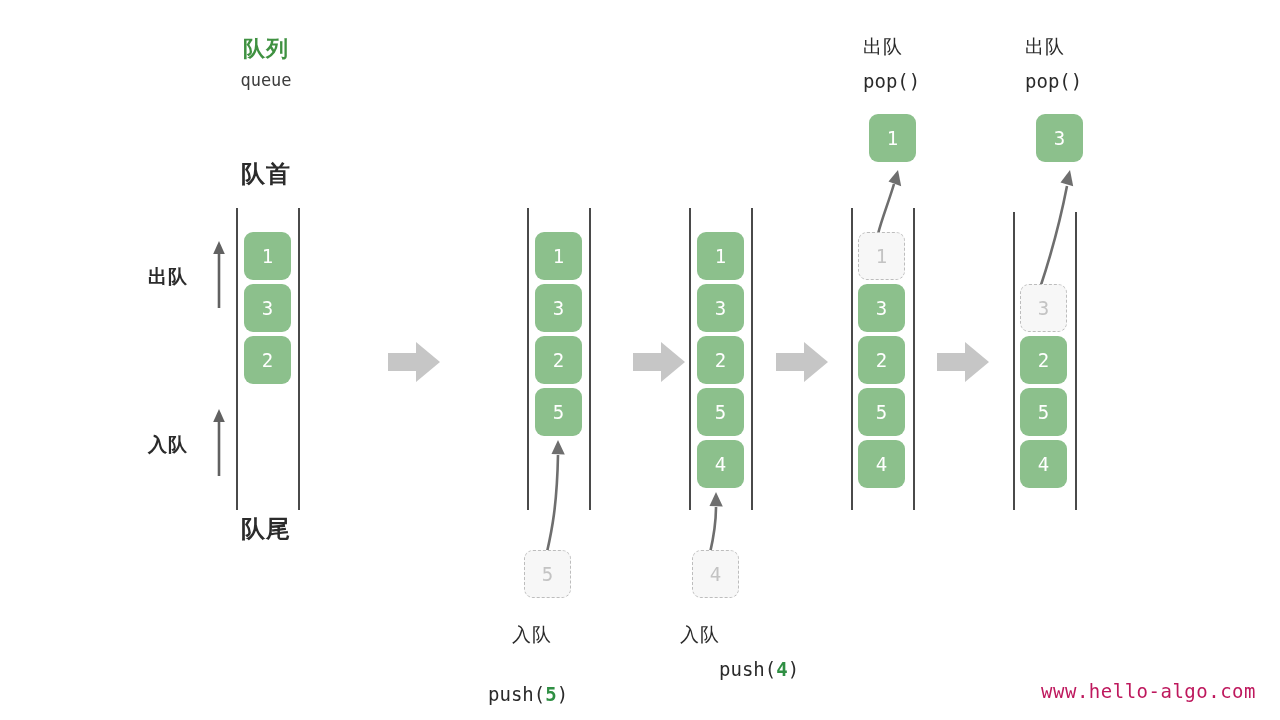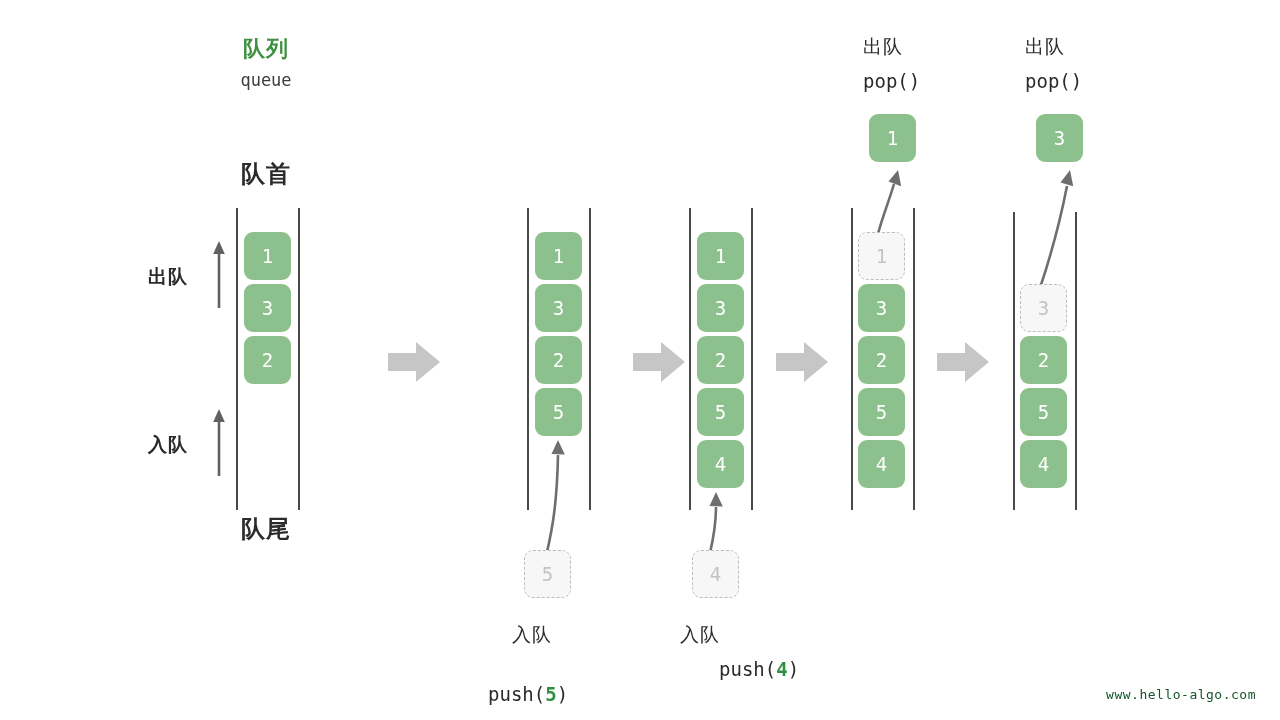--- a/index.html
+++ b/index.html
@@ -53,22 +53,22 @@
   .op-code {
     font-family: "DejaVu Sans Mono", "Liberation Mono", monospace;
     font-size: 19px;
     color: #2b2b2b;
     white-space: nowrap;
   }
   .op-code .num { color: #2f8f43; font-weight: bold; }
 
   .watermark {
     font-family: "DejaVu Sans Mono", "Liberation Mono", monospace;
-    font-size: 13px;
-    color: #14532d;
+    font-size: 19px;
+    color: #be185d;
     letter-spacing: 0.5px;
     white-space: nowrap;
   }
 
   
   .rail {
     background: #4a4a4a;
     width: 1.6px;
   }
 

